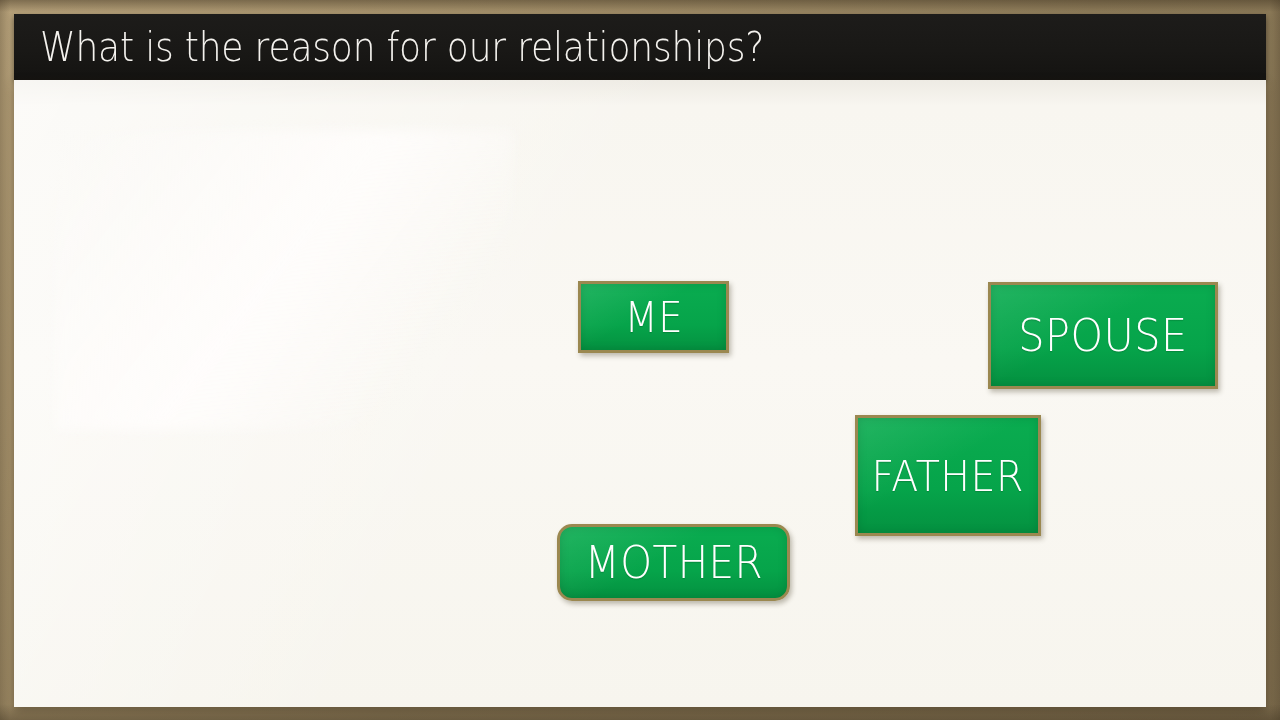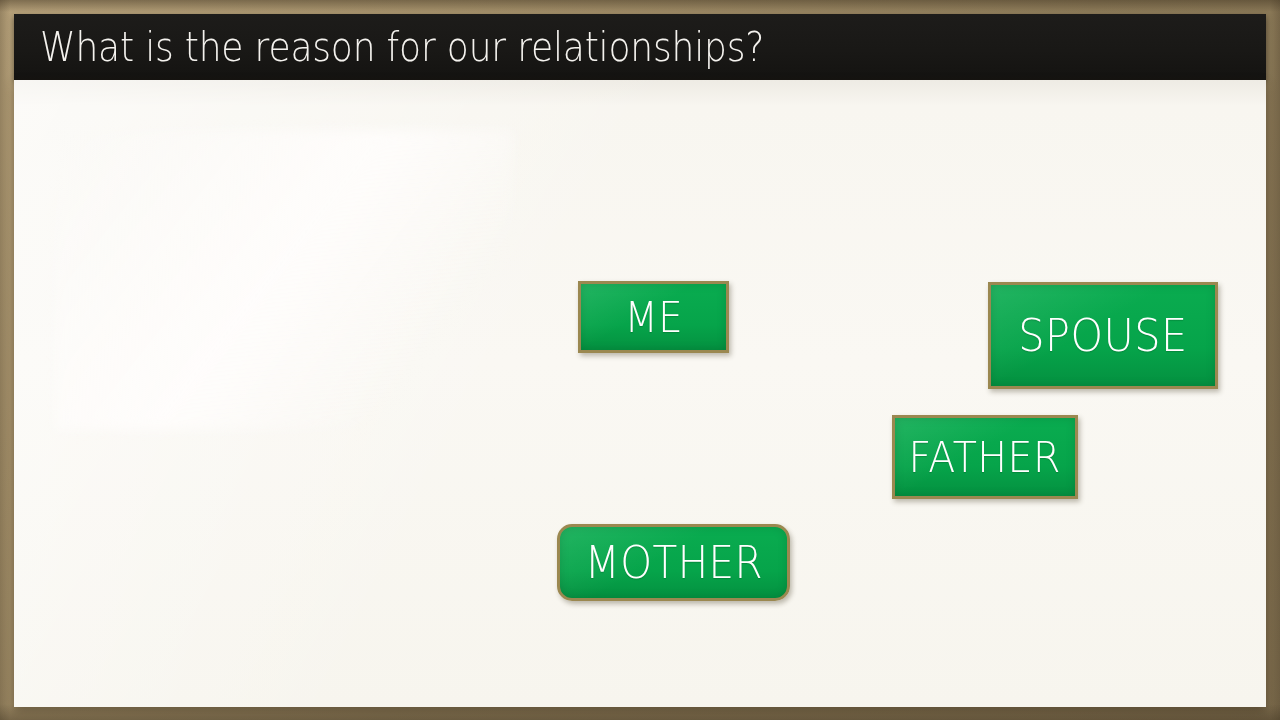--- a/index.html
+++ b/index.html
@@ -110,21 +110,21 @@
     text-shadow: 0 1px 1px rgba(0,60,20,0.25);
     transform: scaleX(0.92);
   }
 
   #box-me        { left: 564px; top: 201px; width: 151px; height: 72px; }
   #box-me .rel-label        { font-size: 42px; }
 
   #box-spouse    { left: 967px; top: 202px; width: 230px; height: 107px; margin-left: 7px; }
   #box-spouse .rel-label    { font-size: 45px; }
 
-  #box-father    { left: 878px; top: 335px; width: 186px; height: 84px; }
+  #box-father    { left: 841px; top: 335px; width: 186px; height: 121px; }
   #box-father .rel-label    { font-size: 43px; }
 
   #box-mother    { left: 543px; top: 444px; width: 233px; height: 77px; border-radius: 15px; }
   #box-mother .rel-label    { font-size: 44px; }
 </style>
 </head>
 <body>
 
 <div id="slide-frame">
 

